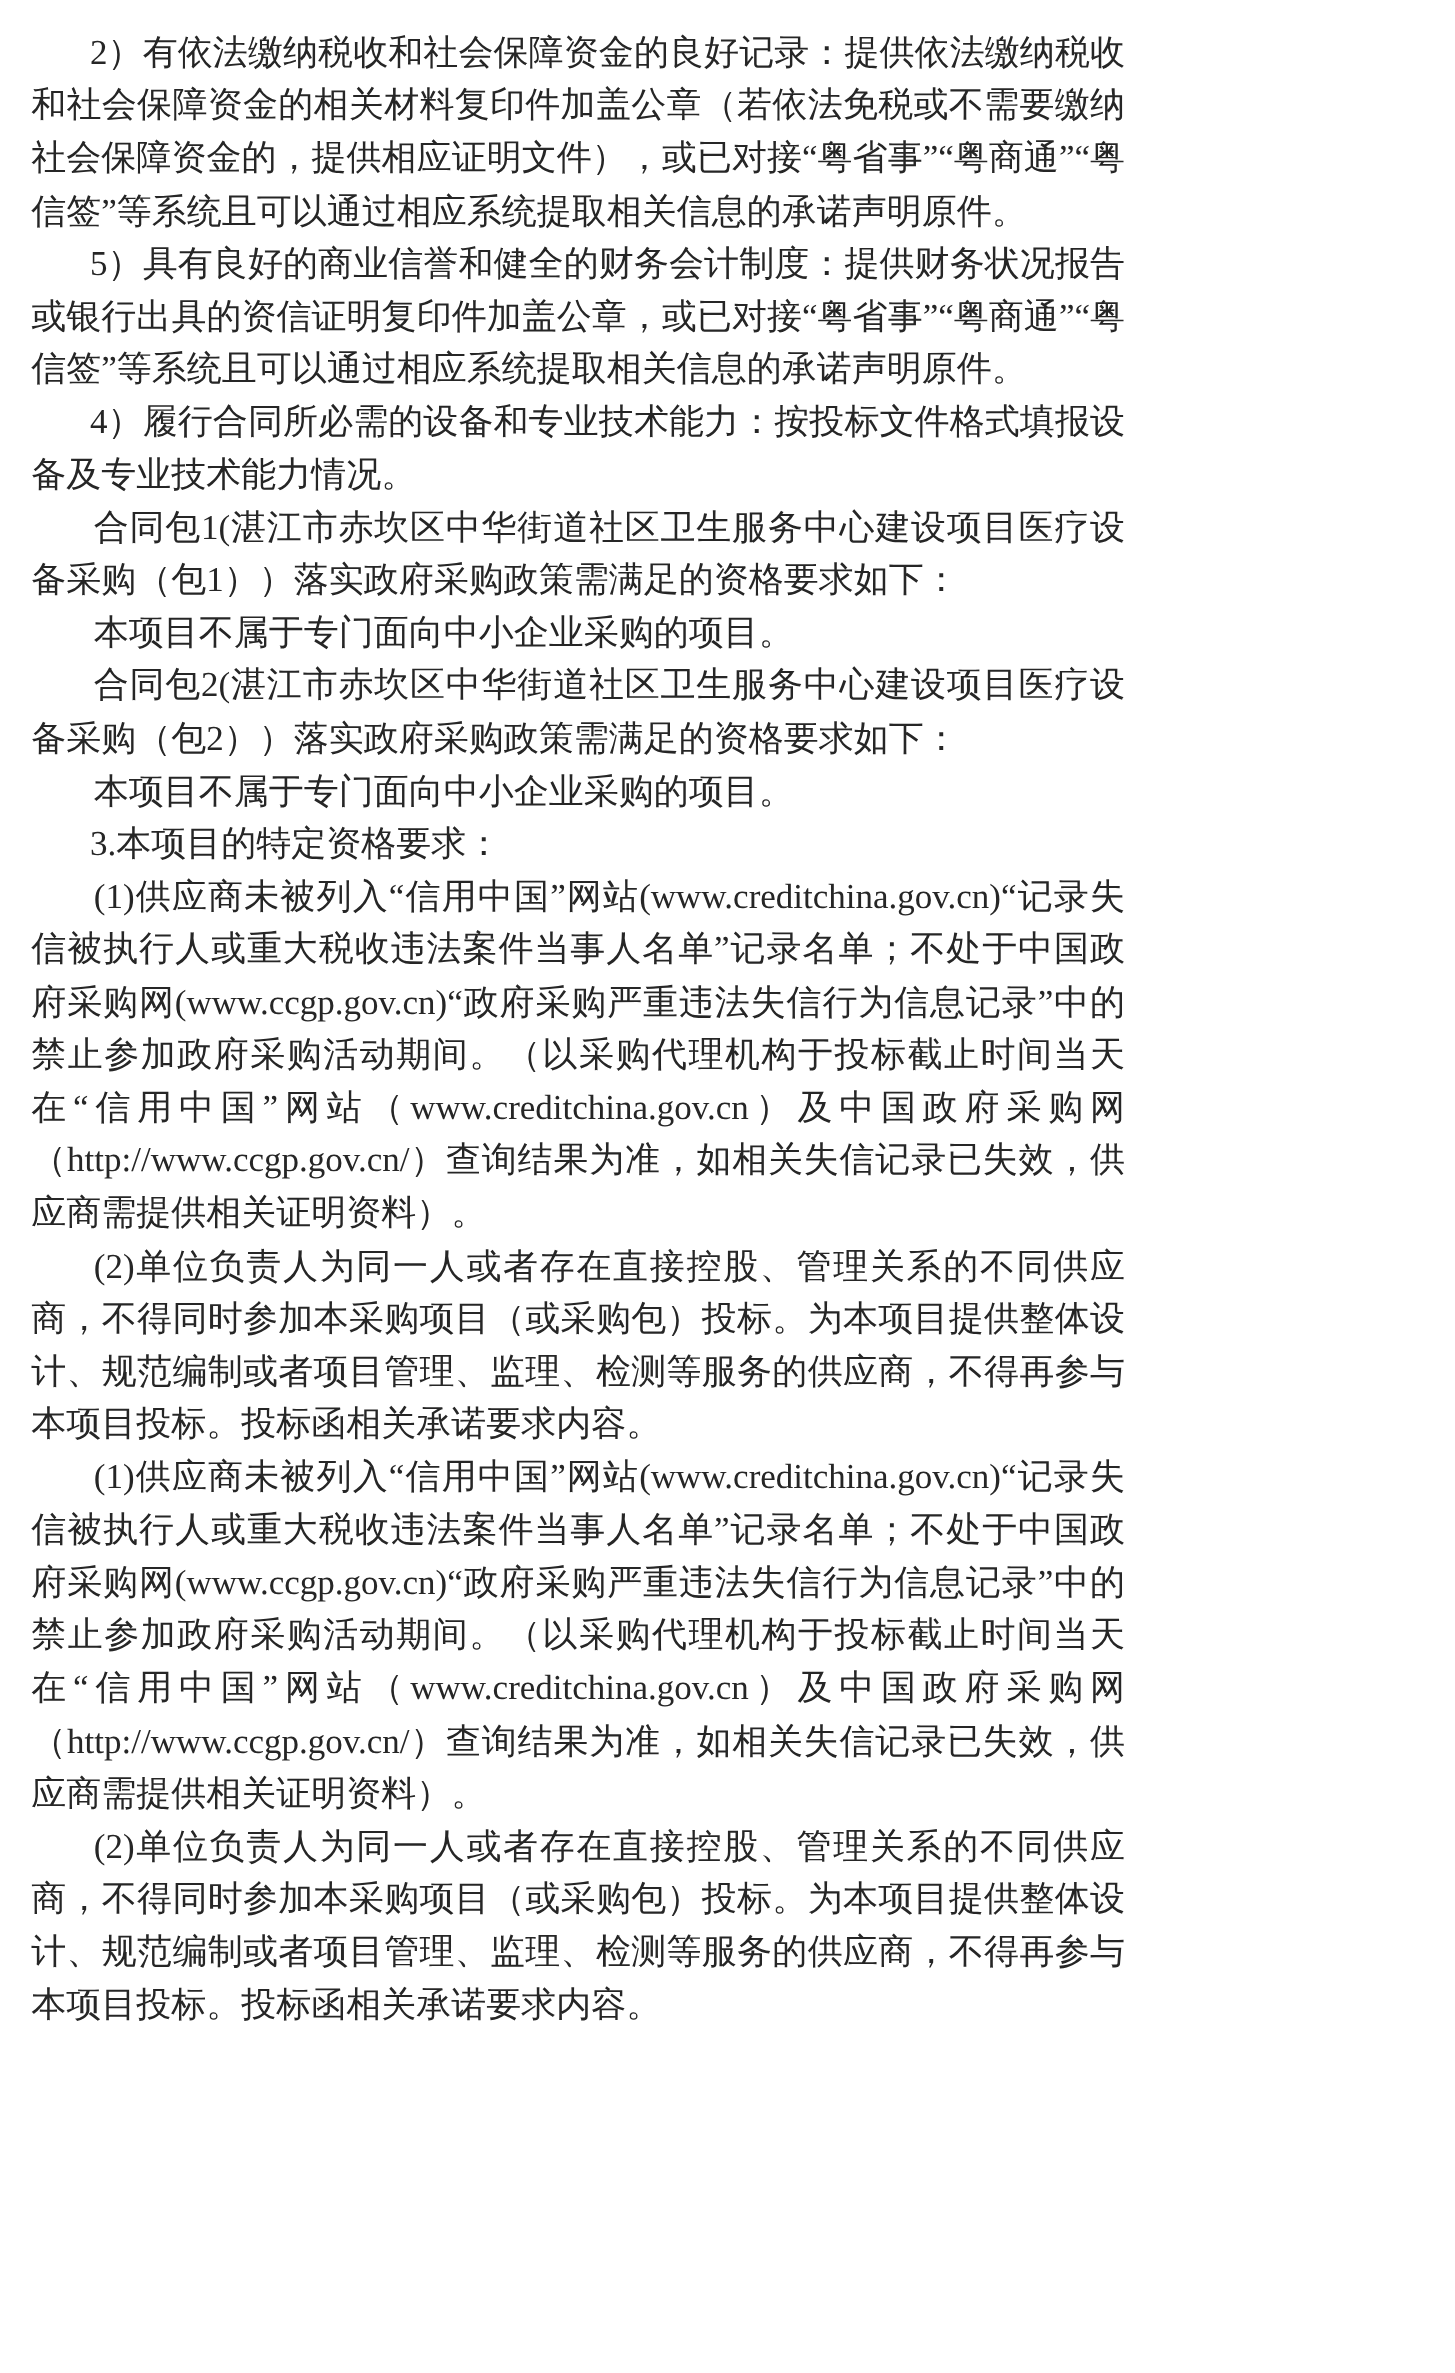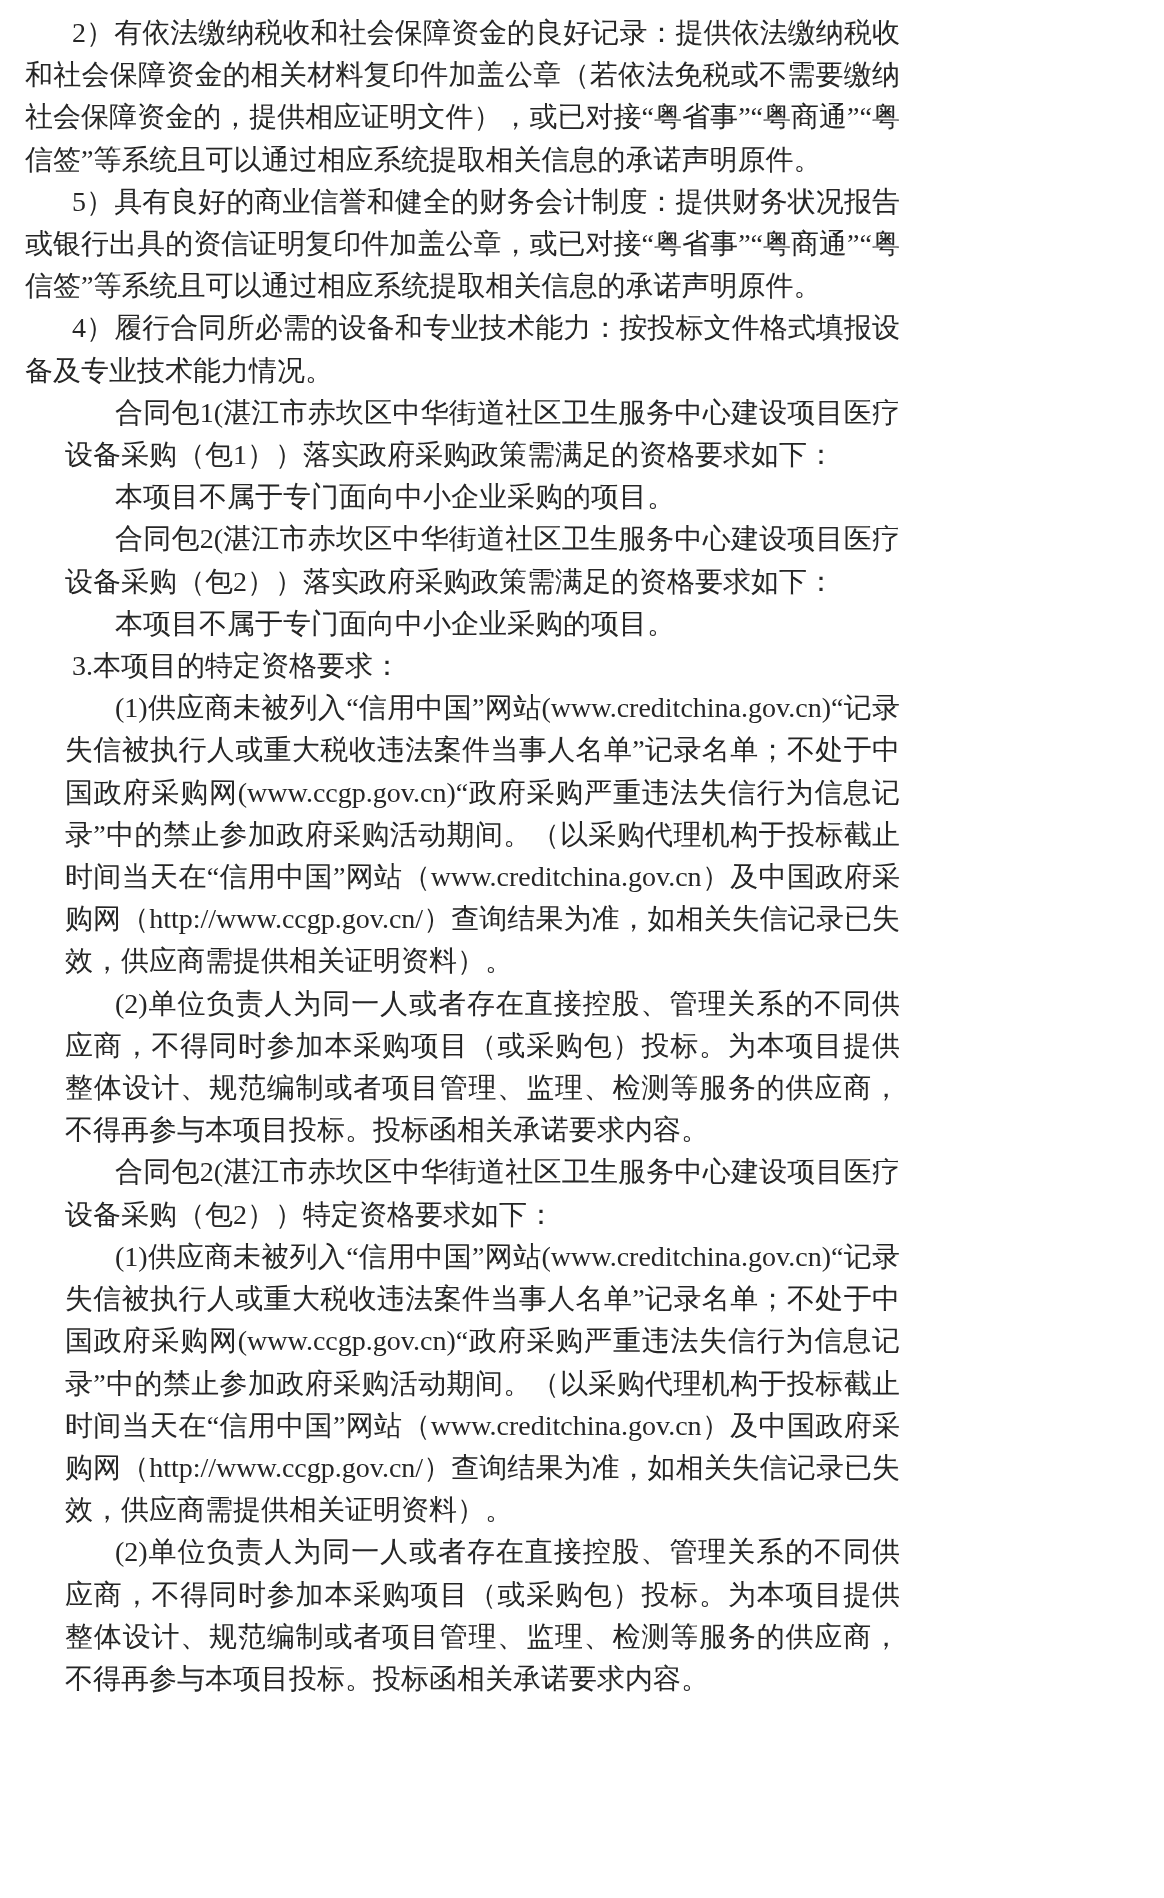--- a/index.html
+++ b/index.html
@@ -12,47 +12,45 @@
   .page {
     position: relative;
     width: 924px;
     height: 1898px;
     background: var(--page-bg);
     overflow: hidden;
     font-family: "Liberation Serif", "DejaVu Serif", serif;
     color: var(--body-color);
     font-size: 28px;
     line-height: 42.2px;
-    padding: 12px 24px 0 25px;
+    padding: 22px 24px 0 25px;
   }
   .para {
     text-align: justify;
   }
   
   .para.item {
     text-indent: 47px;
   }
   
   .para.sub {
-    margin-left: 40px;
     text-indent: 50px;
   }
 </style>
 </head>
 <body>
 
 <div class="page">
   <div id="content">
       <div class="para item">2）有依法缴纳税收和社会保障资金的良好记录：提供依法缴纳税收和社会保障资金的相关材料复印件加盖公章（若依法免税或不需要缴纳社会保障资金的，提供相应证明文件），或已对接“粤省事”“粤商通”“粤信签”等系统且可以通过相应系统提取相关信息的承诺声明原件。</div>
       <div class="para item">5）具有良好的商业信誉和健全的财务会计制度：提供财务状况报告或银行出具的资信证明复印件加盖公章，或已对接“粤省事”“粤商通”“粤信签”等系统且可以通过相应系统提取相关信息的承诺声明原件。</div>
       <div class="para item">4）履行合同所必需的设备和专业技术能力：按投标文件格式填报设备及专业技术能力情况。</div>
       <div class="para sub">合同包1(湛江市赤坎区中华街道社区卫生服务中心建设项目医疗设备采购（包1））落实政府采购政策需满足的资格要求如下：</div>
       <div class="para sub">本项目不属于专门面向中小企业采购的项目。</div>
       <div class="para sub">合同包2(湛江市赤坎区中华街道社区卫生服务中心建设项目医疗设备采购（包2））落实政府采购政策需满足的资格要求如下：</div>
       <div class="para sub">本项目不属于专门面向中小企业采购的项目。</div>
       <div class="para item">3.本项目的特定资格要求：</div>
       <div class="para sub">(1)供应商未被列入“信用中国”网站(www.creditchina.gov.cn)“记录失信被执行人或重大税收违法案件当事人名单”记录名单；不处于中国政府采购网(www.ccgp.gov.cn)“政府采购严重违法失信行为信息记录”中的禁止参加政府采购活动期间。（以采购代理机构于投标截止时间当天在“信用中国”网站（www.creditchina.gov.cn）及中国政府采购网（http://www.ccgp.gov.cn/）查询结果为准，如相关失信记录已失效，供应商需提供相关证明资料）。</div>
       <div class="para sub">(2)单位负责人为同一人或者存在直接控股、管理关系的不同供应商，不得同时参加本采购项目（或采购包）投标。为本项目提供整体设计、规范编制或者项目管理、监理、检测等服务的供应商，不得再参与本项目投标。投标函相关承诺要求内容。</div>
-      <div class="para sub">合同包2(湛江市赤坎区中华街道社区卫生服务中心建设项目医疗设备采购（包2））特定资格要求如下：</div>
       <div class="para sub">(1)供应商未被列入“信用中国”网站(www.creditchina.gov.cn)“记录失信被执行人或重大税收违法案件当事人名单”记录名单；不处于中国政府采购网(www.ccgp.gov.cn)“政府采购严重违法失信行为信息记录”中的禁止参加政府采购活动期间。（以采购代理机构于投标截止时间当天在“信用中国”网站（www.creditchina.gov.cn）及中国政府采购网（http://www.ccgp.gov.cn/）查询结果为准，如相关失信记录已失效，供应商需提供相关证明资料）。</div>
       <div class="para sub">(2)单位负责人为同一人或者存在直接控股、管理关系的不同供应商，不得同时参加本采购项目（或采购包）投标。为本项目提供整体设计、规范编制或者项目管理、监理、检测等服务的供应商，不得再参与本项目投标。投标函相关承诺要求内容。</div>
     </div>
 </div>
 
 </body></html>

